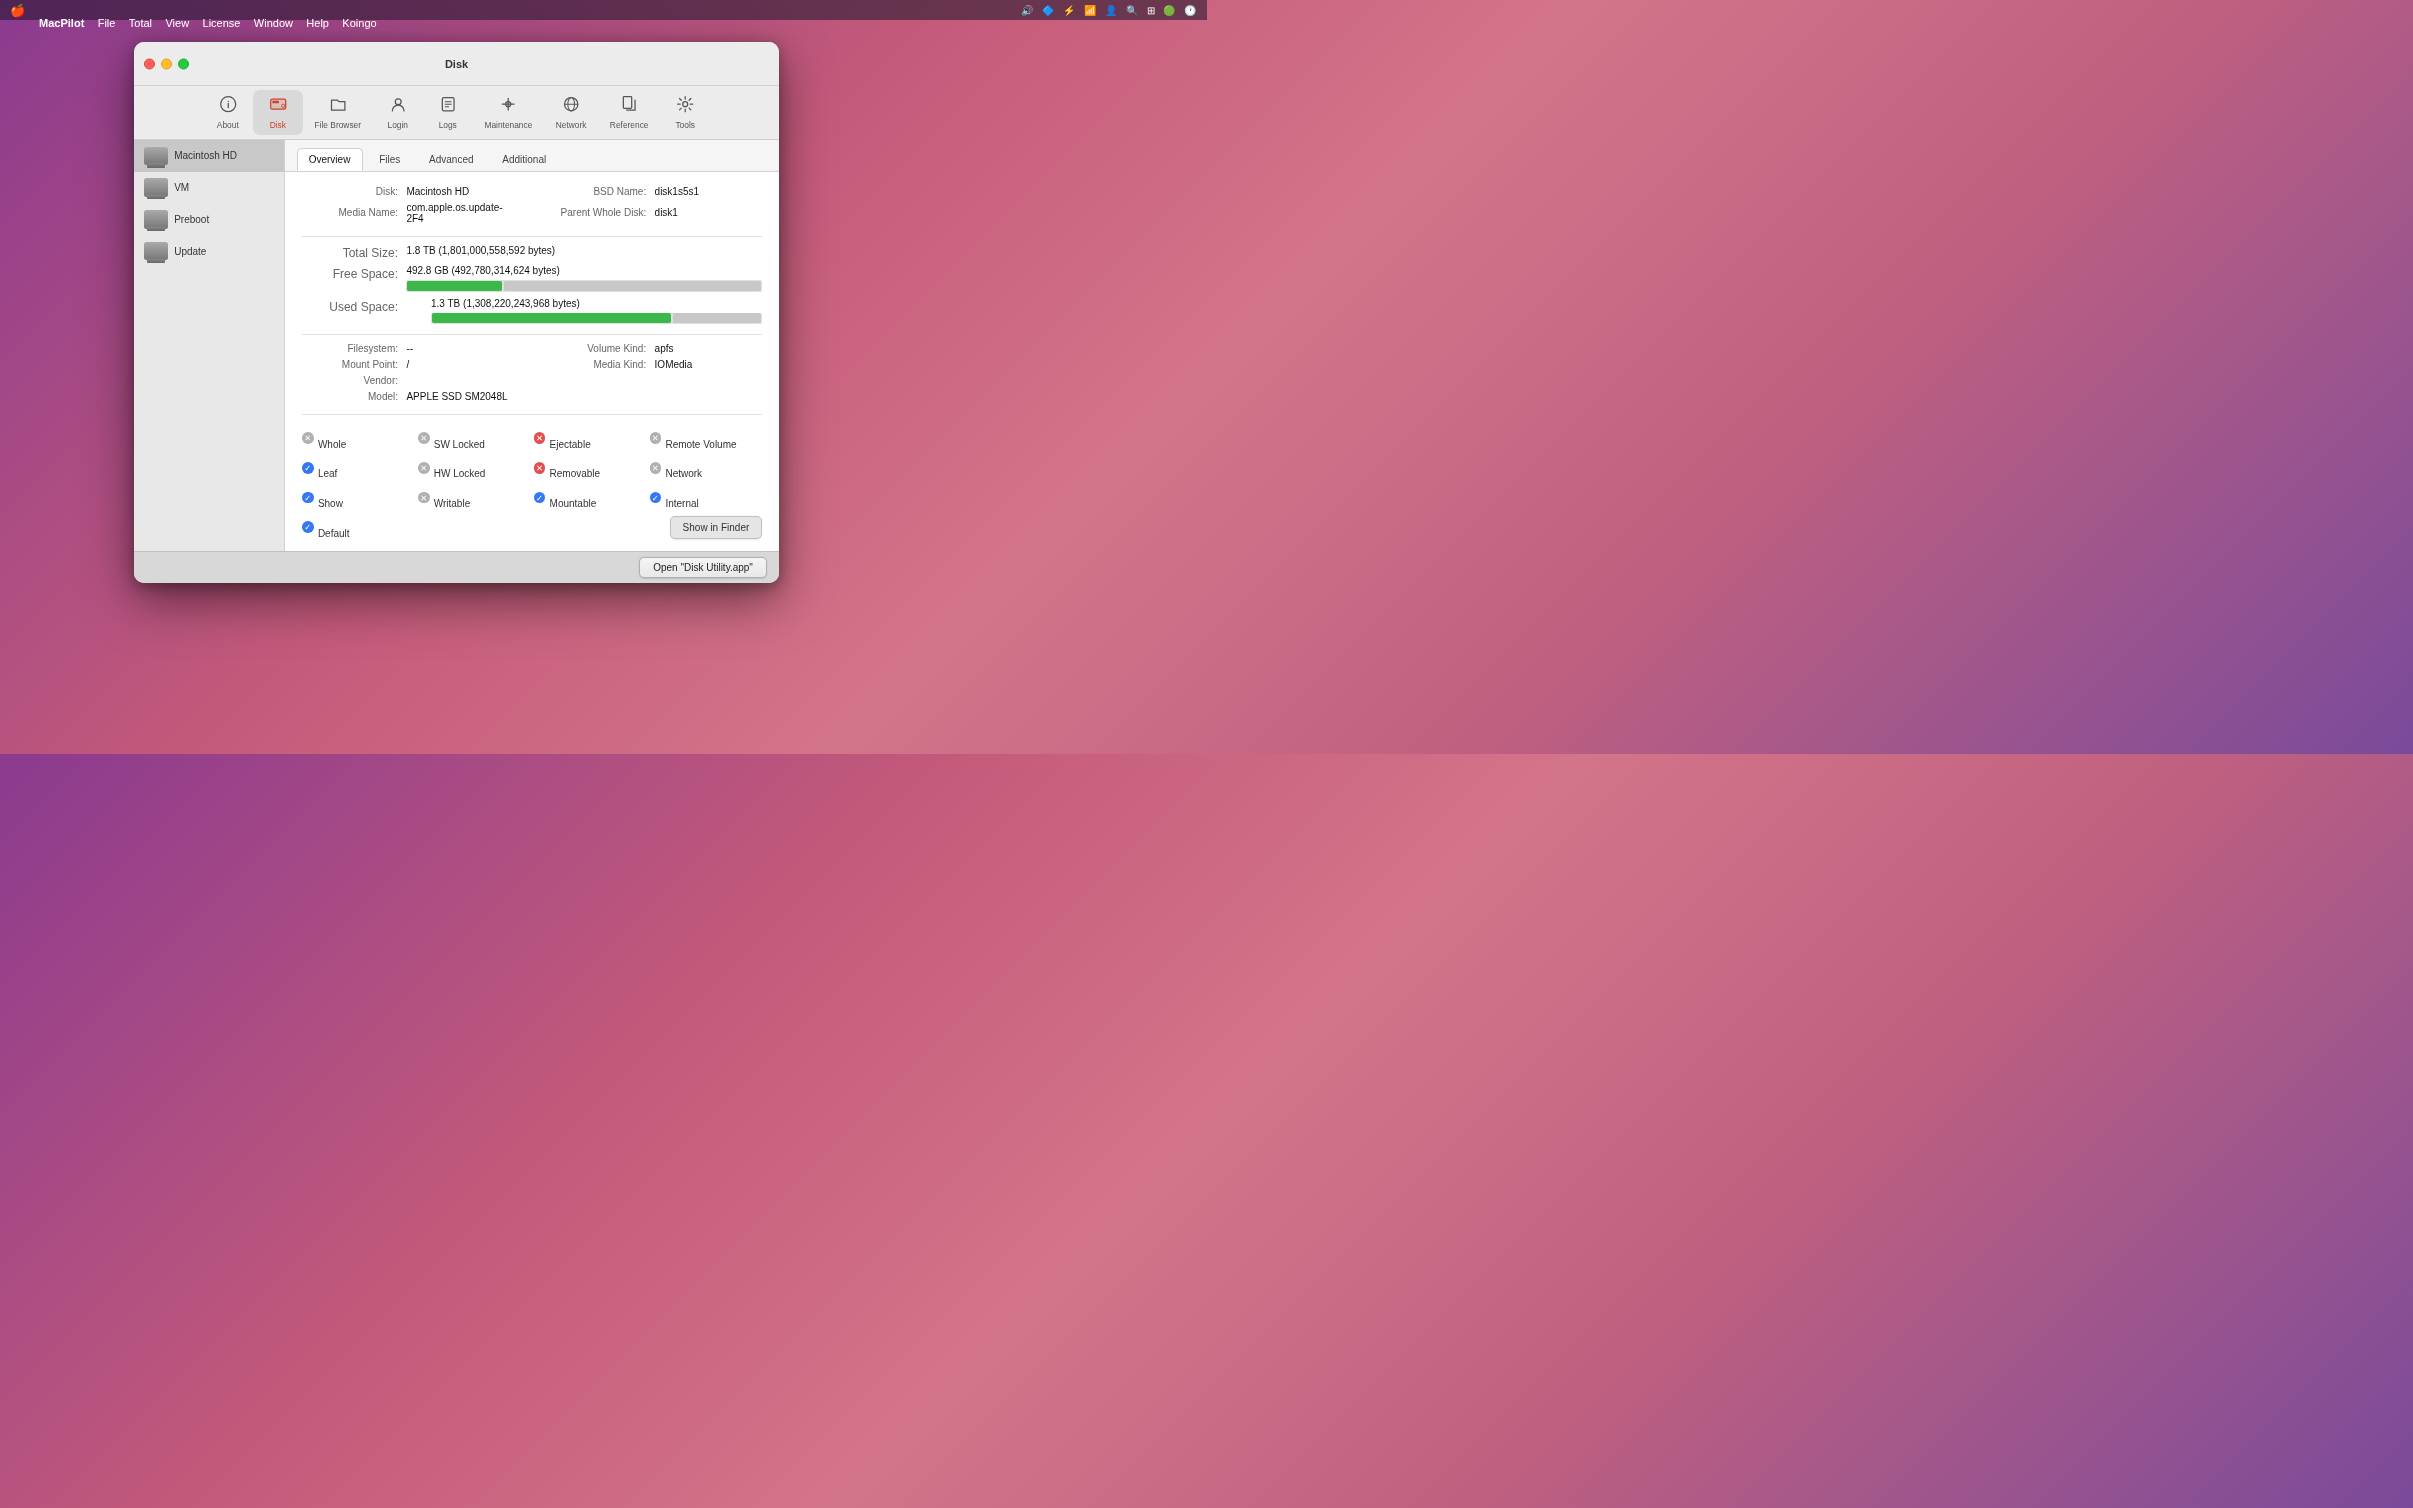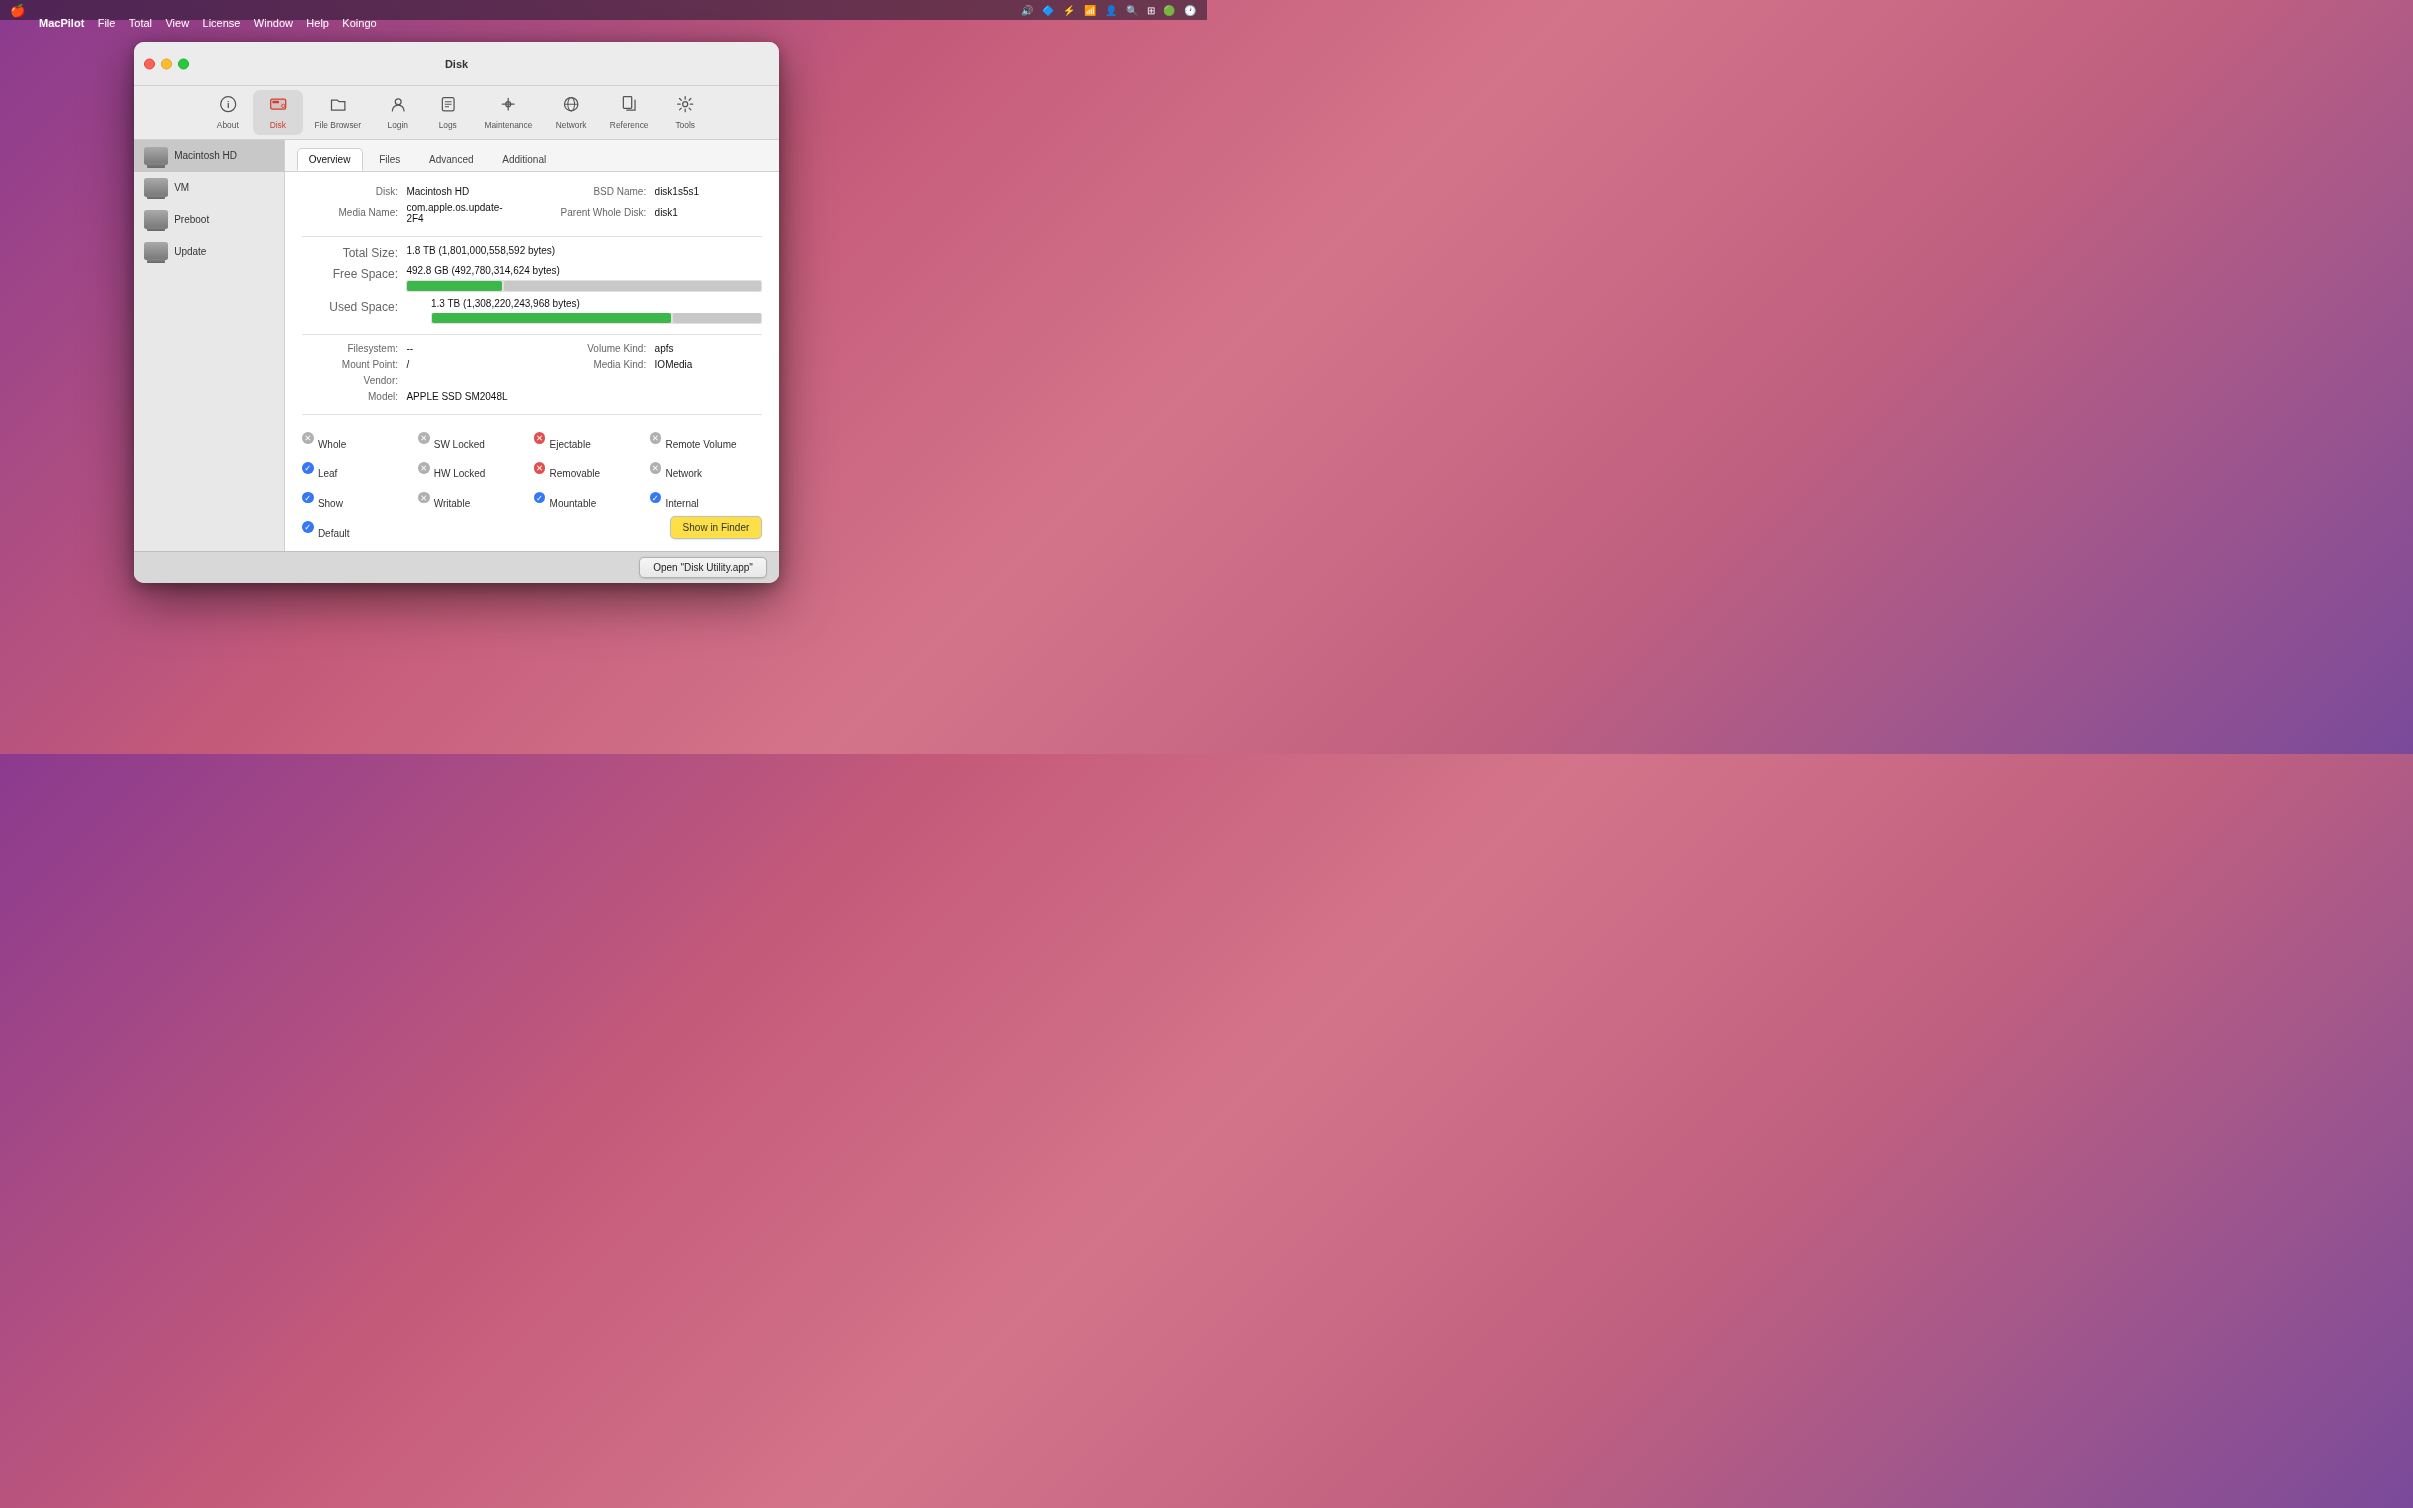--- a/index.html
+++ b/index.html
@@ -333,21 +333,21 @@
     .prop-icon.x-red {
       background: #e05050;
       color: #fff;
     }
     .prop-name {
       color: #333;
       margin-top: 12px;
     }
 
     .btn-show-finder {
-      background: #fde047;
+      background: #e5e5e5;
       border: 0.8px solid #c0c0c0;
       border-radius: 5px;
       padding: 3.4px 11.7px;
       font-size: 10px;
       color: #333;
       cursor: pointer;
       box-shadow: 0 0.8px 1.7px rgba(0,0,0,0.1);
     }
 
     .btn-open-utility {

